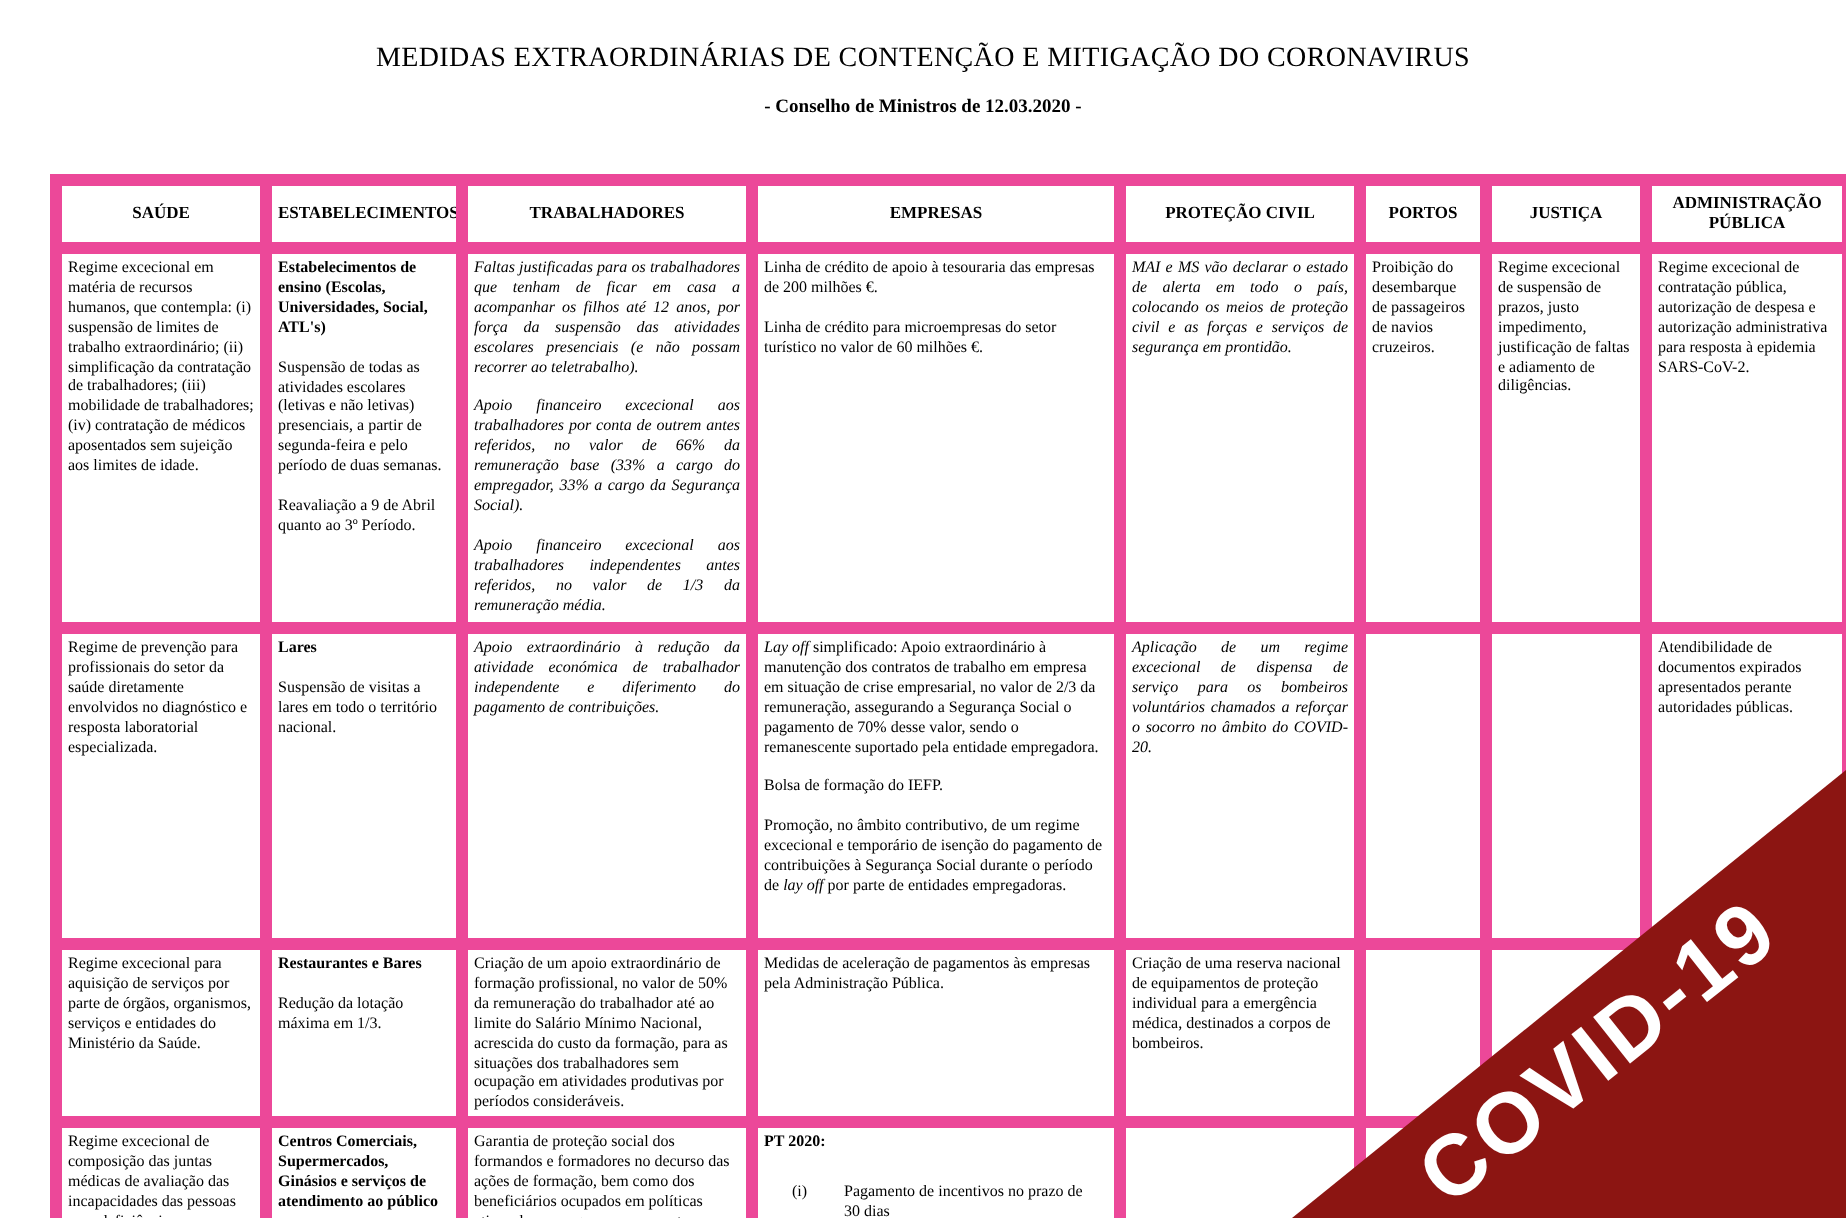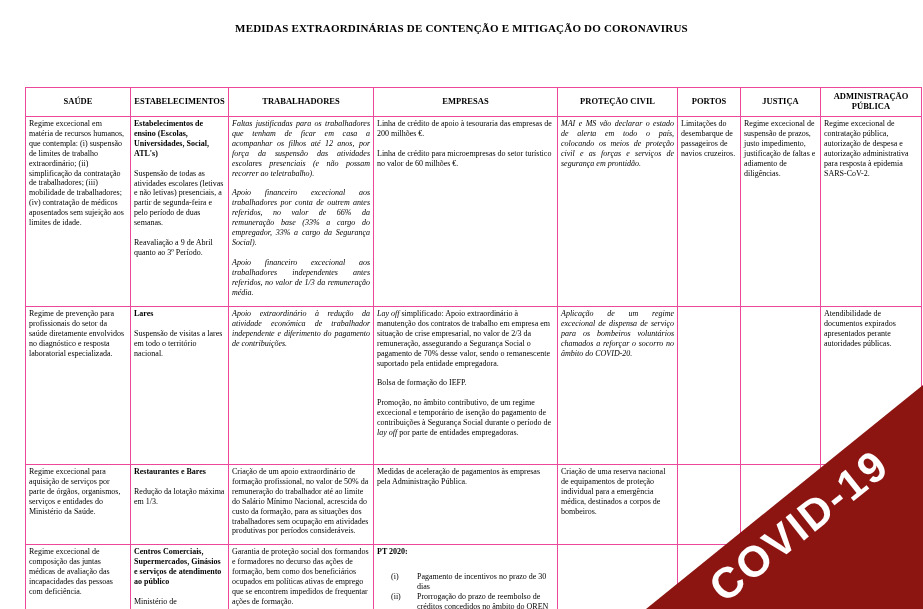--- a/index.html
+++ b/index.html
@@ -6,31 +6,31 @@
   .page {
     position:relative;
     width:923px; height:609px;
     background:#ffffff;
     overflow:hidden;
     font-family:"Liberation Serif", serif;
     color:#000;
     margin:0 auto;
   }
   .titles { padding-top:22px; text-align:center; }
-  .doc-title { font-size:11px; font-weight:bold; letter-spacing:0.2px; }
+  .doc-title { font-size:14px; font-weight:normal; letter-spacing:0.2px; }
   .doc-subtitle { font-size:9.5px; font-weight:bold; margin-top:11px; }
 
   table.measures {
     position:absolute; left:25px; top:87px;
     width:896px;
     border-collapse:collapse;
     table-layout:fixed;
   }
   .measures th, .measures td {
-    border:1px solid #ec4899;
+    border:6px solid #ec4899;
     padding:2px 3px;
     vertical-align:top;
     overflow:hidden;
   }
   .measures th {
     font-size:8.5px; font-weight:bold;
     text-align:center; vertical-align:middle;
     height:24px; line-height:1.15;
   }
   .measures td { font-size:8px; line-height:1.24; }
@@ -61,20 +61,21 @@
     text-anchor:middle;
   }
 </style>
 </head>
 <body>
 
 <div class="page">
 
   <div class="titles">
     <div class="doc-title">MEDIDAS EXTRAORDINÁRIAS DE CONTENÇÃO E MITIGAÇÃO DO CORONAVIRUS</div>
+    <div class="doc-subtitle">- Conselho de Ministros de 12.03.2020 -</div>
   </div>
 
   <table class="measures">
     <colgroup>
       <col style="width:105px">
         <col style="width:98px">
         <col style="width:145px">
         <col style="width:184px">
       <col style="width:120px">
         <col style="width:63px">
@@ -109,21 +110,21 @@
           <p>Apoio financeiro excecional aos trabalhadores independentes antes referidos, no valor de 1/3 da remuneração média.</p>
         </td>
         <td>
           <p>Linha de crédito de apoio à tesouraria das empresas de 200 milhões €.</p>
           <p>Linha de crédito para microempresas do setor turístico no valor de 60 milhões €.</p>
         </td>
         <td class="just">
           <p>MAI e MS vão declarar o estado de alerta em todo o país, colocando os meios de proteção civil e as forças e serviços de segurança em prontidão.</p>
         </td>
         <td>
-          <p>Limitações do desembarque de passageiros de navios cruzeiros.</p>
+          <p>Proibição do desembarque de passageiros de navios cruzeiros.</p>
         </td>
         <td>
           <p>Regime excecional de suspensão de prazos, justo impedimento, justificação de faltas e adiamento de diligências.</p>
         </td>
         <td>
           <p>Regime excecional de contratação pública, autorização de despesa e autorização administrativa para resposta à epidemia SARS-CoV-2.</p>
         </td>
       </tr>
 
       <tr class="r2">

